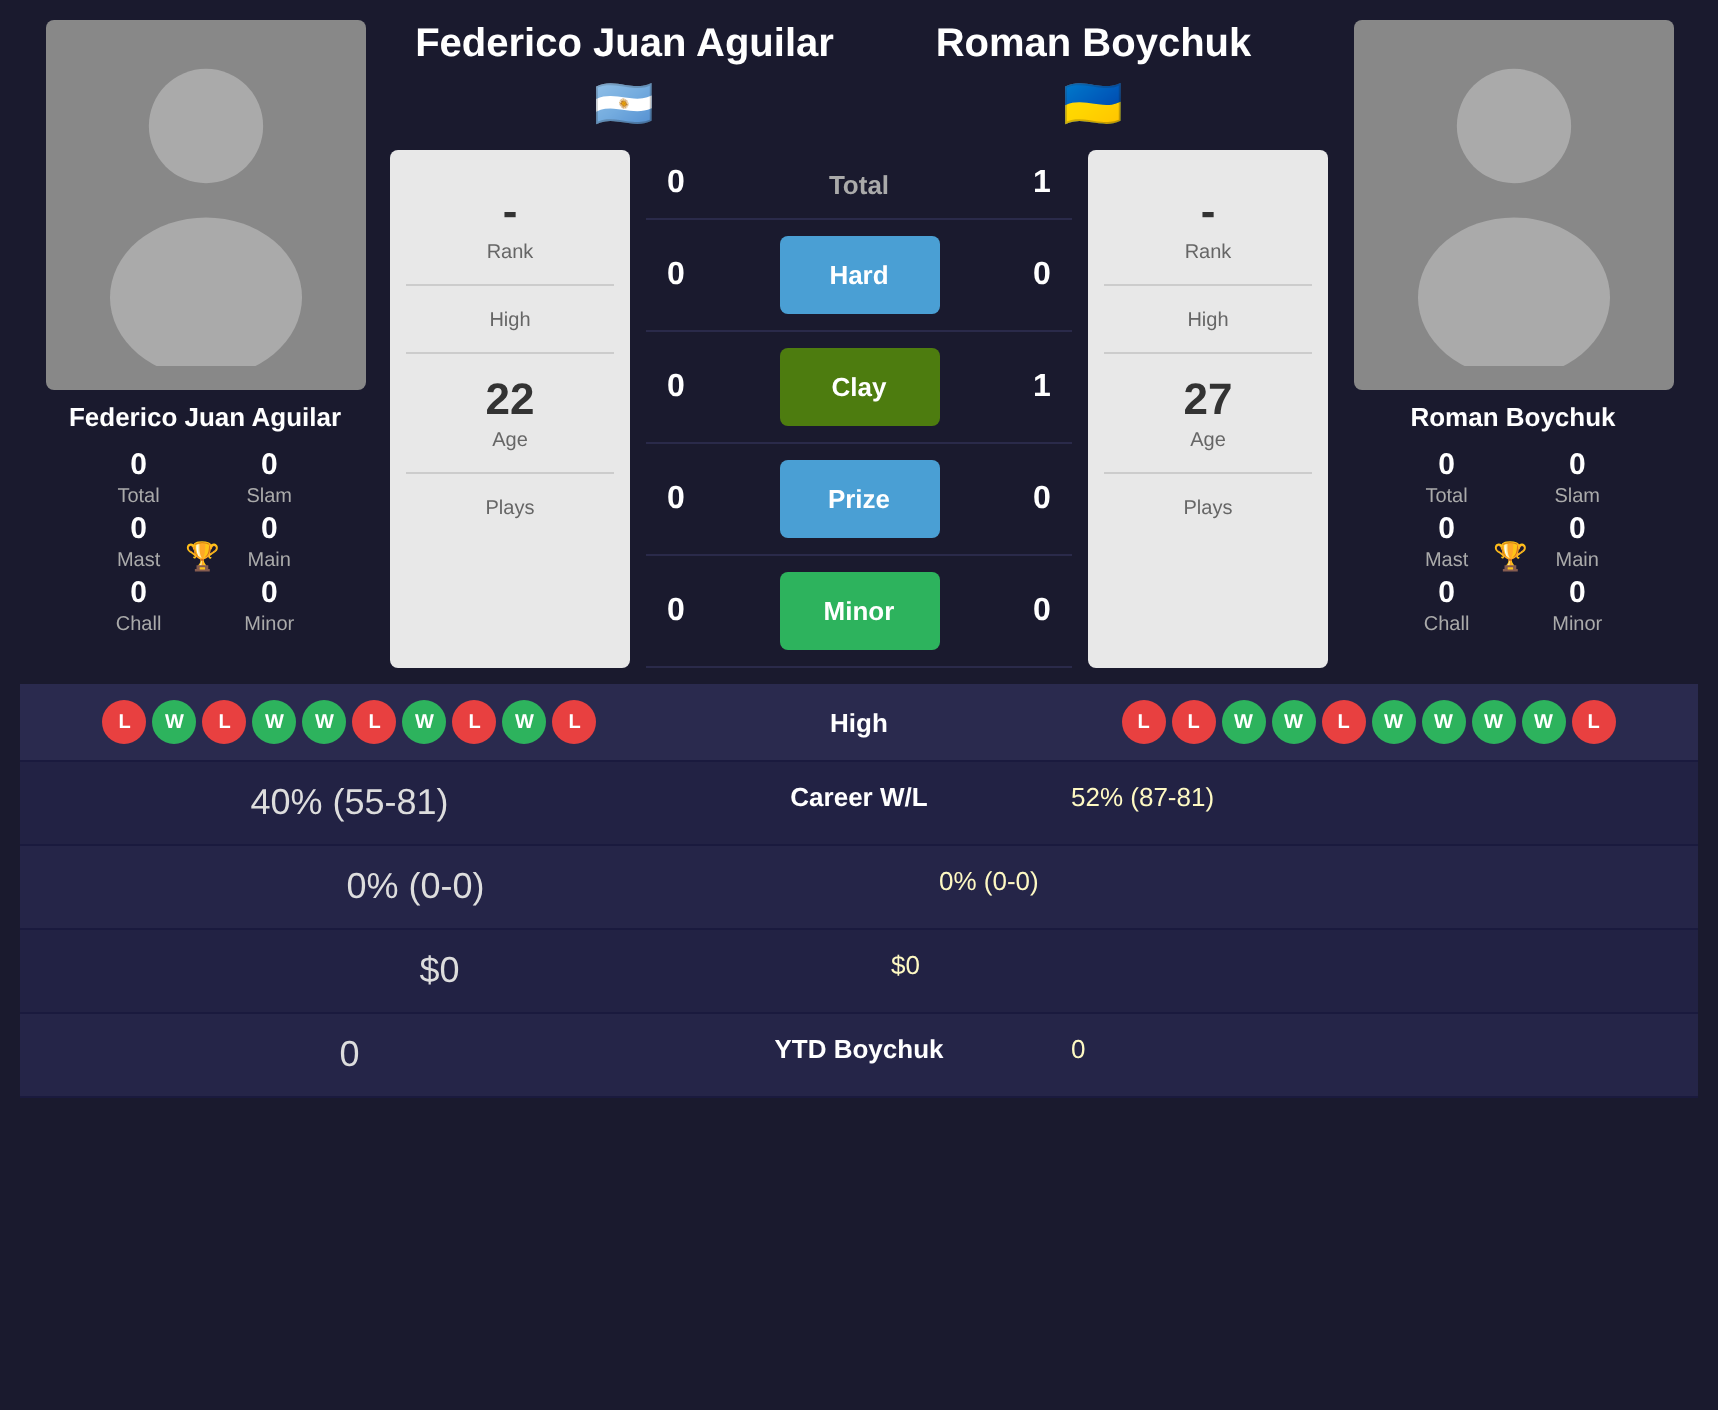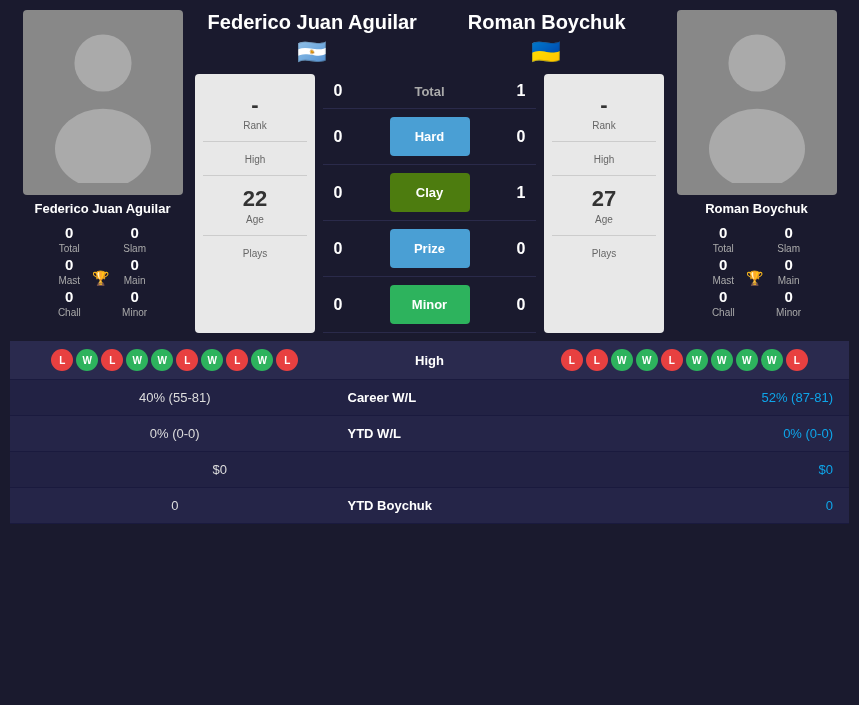--- a/index.html
+++ b/index.html
@@ -190,39 +190,39 @@
       display: flex;
       background: #2a2a4e;
       border-bottom: 1px solid #1a1a3e;
     }
     .info-row:nth-child(even) {
       background: #222244;
     }
     .info-left {
       flex: 1;
       color: #ddd;
-      font-size: 13px;
+      font-size: 18px;
       padding: 10px 16px;
       text-align: center;
     }
     .info-center {
       width: 180px;
       color: #fff;
       font-size: 13px;
       font-weight: bold;
       padding: 10px 8px;
+      text-align: center;
+      flex-shrink: 0;
+    }
+    .info-right {
+      flex: 1;
+      color: #fef9c3;
+      font-size: 13px;
+      padding: 10px 16px;
       text-align: left;
-      flex-shrink: 0;
-    }
-    .info-right {
-      flex: 1;
-      color: #0ea5e9;
-      font-size: 13px;
-      padding: 10px 16px;
-      text-align: right;
     }
     .form-row {
       display: flex;
       align-items: center;
       background: #2a2a4e;
       border-bottom: 1px solid #1a1a3e;
       padding: 8px 0;
     }
     .form-badges {
       flex: 1;
@@ -444,23 +444,22 @@
           <div class="form-badge form-badge-l">L</div>
         </div>
     </div>
 
     <div class="info-row">
       <div class="info-left">40% (55-81)</div>
       <div class="info-center">Career W/L</div>
       <div class="info-right">52% (87-81)</div>
     </div>
 
-    <div class="info-row" style="background:#252548;">
+    <div class="info-row" style="background:#252548;gap:48px;">
       <div class="info-left">0% (0-0)</div>
-      <div class="info-center">YTD W/L</div>
       <div class="info-right">0% (0-0)</div>
     </div>
 
     <div class="info-row">
       <div class="info-left">$0</div>
       <div class="info-right">$0</div>
     </div>
 
     <div class="info-row" style="background:#252548;">
       <div class="info-left">0</div>

